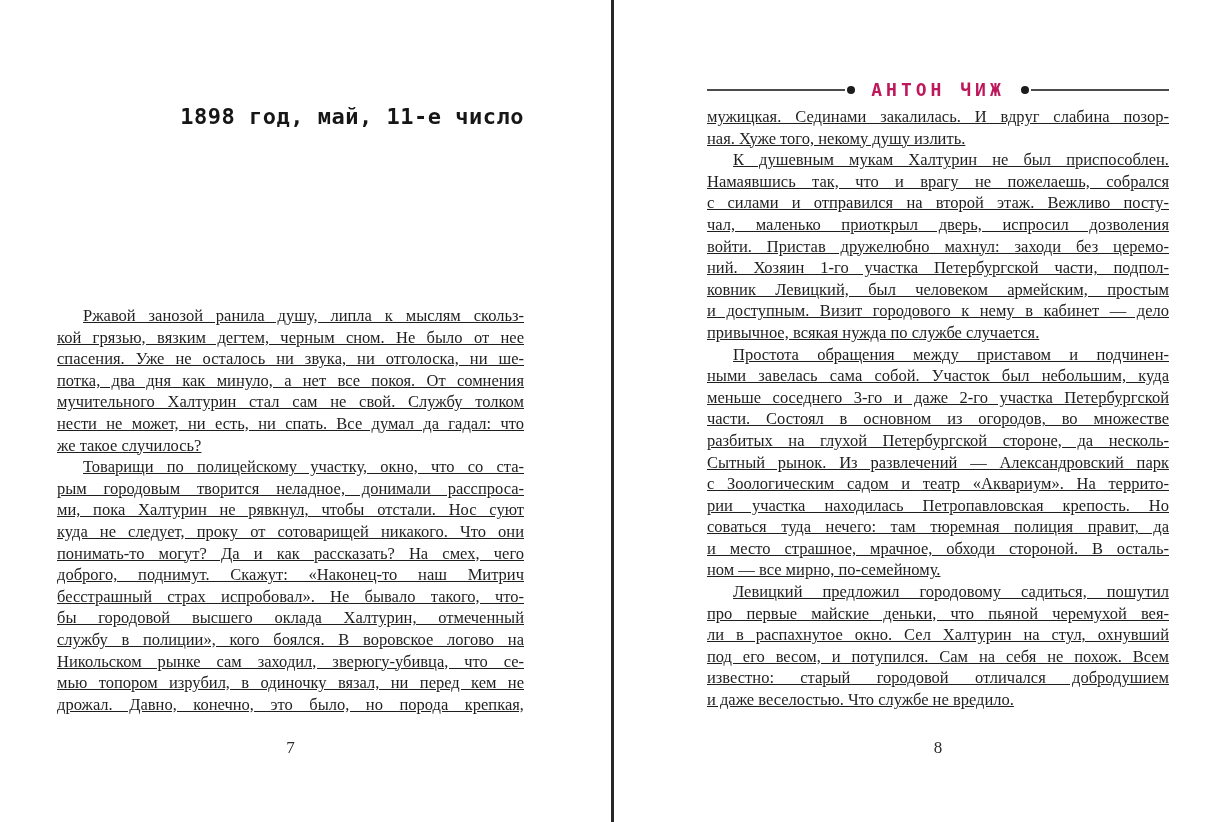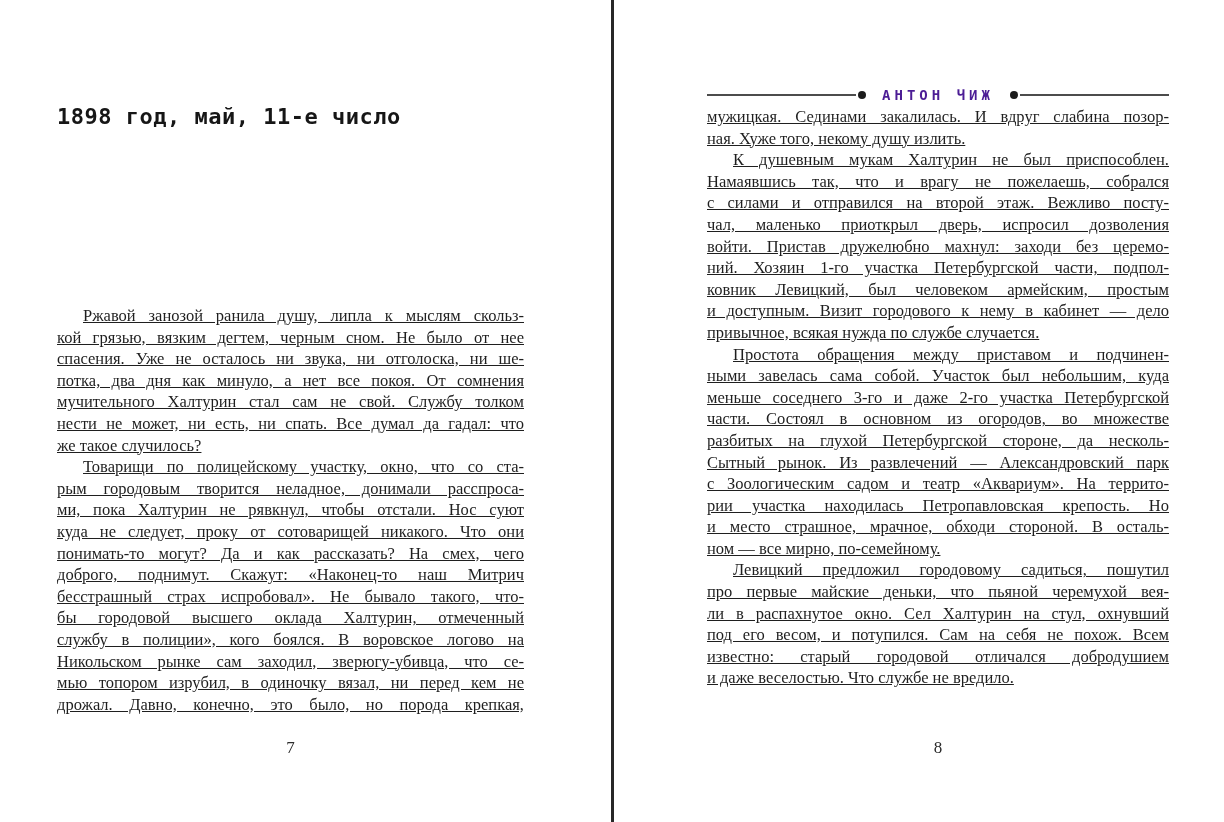--- a/index.html
+++ b/index.html
@@ -32,21 +32,21 @@
     height: 822px;
   }
   .page.left  { left: 57px;  width: 467px; }
   .page.right { left: 707px; width: 462px; }
 
   .chapter-heading {
     position: absolute;
     top: 104px;
     left: 0;
     width: 100%;
-    text-align: left;
+    text-align: right;
     font-family: "DejaVu Sans Mono", "Liberation Mono", monospace;
     font-weight: bold;
     font-size: 22px;
     letter-spacing: 0.5px;
     color: #161616;
   }
 
   .running-header {
     position: absolute;
     top: 71px;
@@ -63,24 +63,24 @@
   .running-header .dot {
     width: 8px;
     height: 8px;
     border-radius: 50%;
     background: #1c1c1c;
     margin: 0 2px;
   }
   .running-header .title {
     font-family: "DejaVu Sans Mono", "Liberation Mono", monospace;
     font-weight: bold;
-    font-size: 14px;
+    font-size: 18px;
     letter-spacing: 4px;
-    color: #4c1d95;
-    margin: 16px 14px;
+    color: #be185d;
+    margin: 8px 14px;
     white-space: nowrap;
   }
 
   .body-text {
     position: absolute;
     left: 0;
     width: 100%;
     font-size: 16.5px;
     line-height: 21.6px;
     color: #1f1f1f;
@@ -172,20 +172,21 @@
         </div>
         <div class="paragraph">
           <div class="line indent">Простота обращения между приставом и подчинен-</div>
           <div class="line">ными завелась сама собой. Участок был небольшим, куда</div>
           <div class="line">меньше соседнего 3-го и даже 2-го участка Петербургской</div>
           <div class="line">части. Состоял в основном из огородов, во множестве</div>
           <div class="line">разбитых на глухой Петербургской стороне, да несколь-</div>
           <div class="line">Сытный рынок. Из развлечений — Александровский парк</div>
           <div class="line">с Зоологическим садом и театр «Аквариум». На террито-</div>
           <div class="line">рии участка находилась Петропавловская крепость. Но</div>
+          <div class="line">соваться туда нечего: там тюремная полиция правит, да</div>
           <div class="line">и место страшное, мрачное, обходи стороной. В осталь-</div>
           <div class="line last">ном — все мирно, по-семейному.</div>
         </div>
         <div class="paragraph">
           <div class="line indent">Левицкий предложил городовому садиться, пошутил</div>
           <div class="line">про первые майские деньки, что пьяной черемухой вея-</div>
           <div class="line">ли в распахнутое окно. Сел Халтурин на стул, охнувший</div>
           <div class="line">под его весом, и потупился. Сам на себя не похож. Всем</div>
           <div class="line">известно: старый городовой отличался добродушием</div>
           <div class="line last">и даже веселостью. Что службе не вредило.</div>

